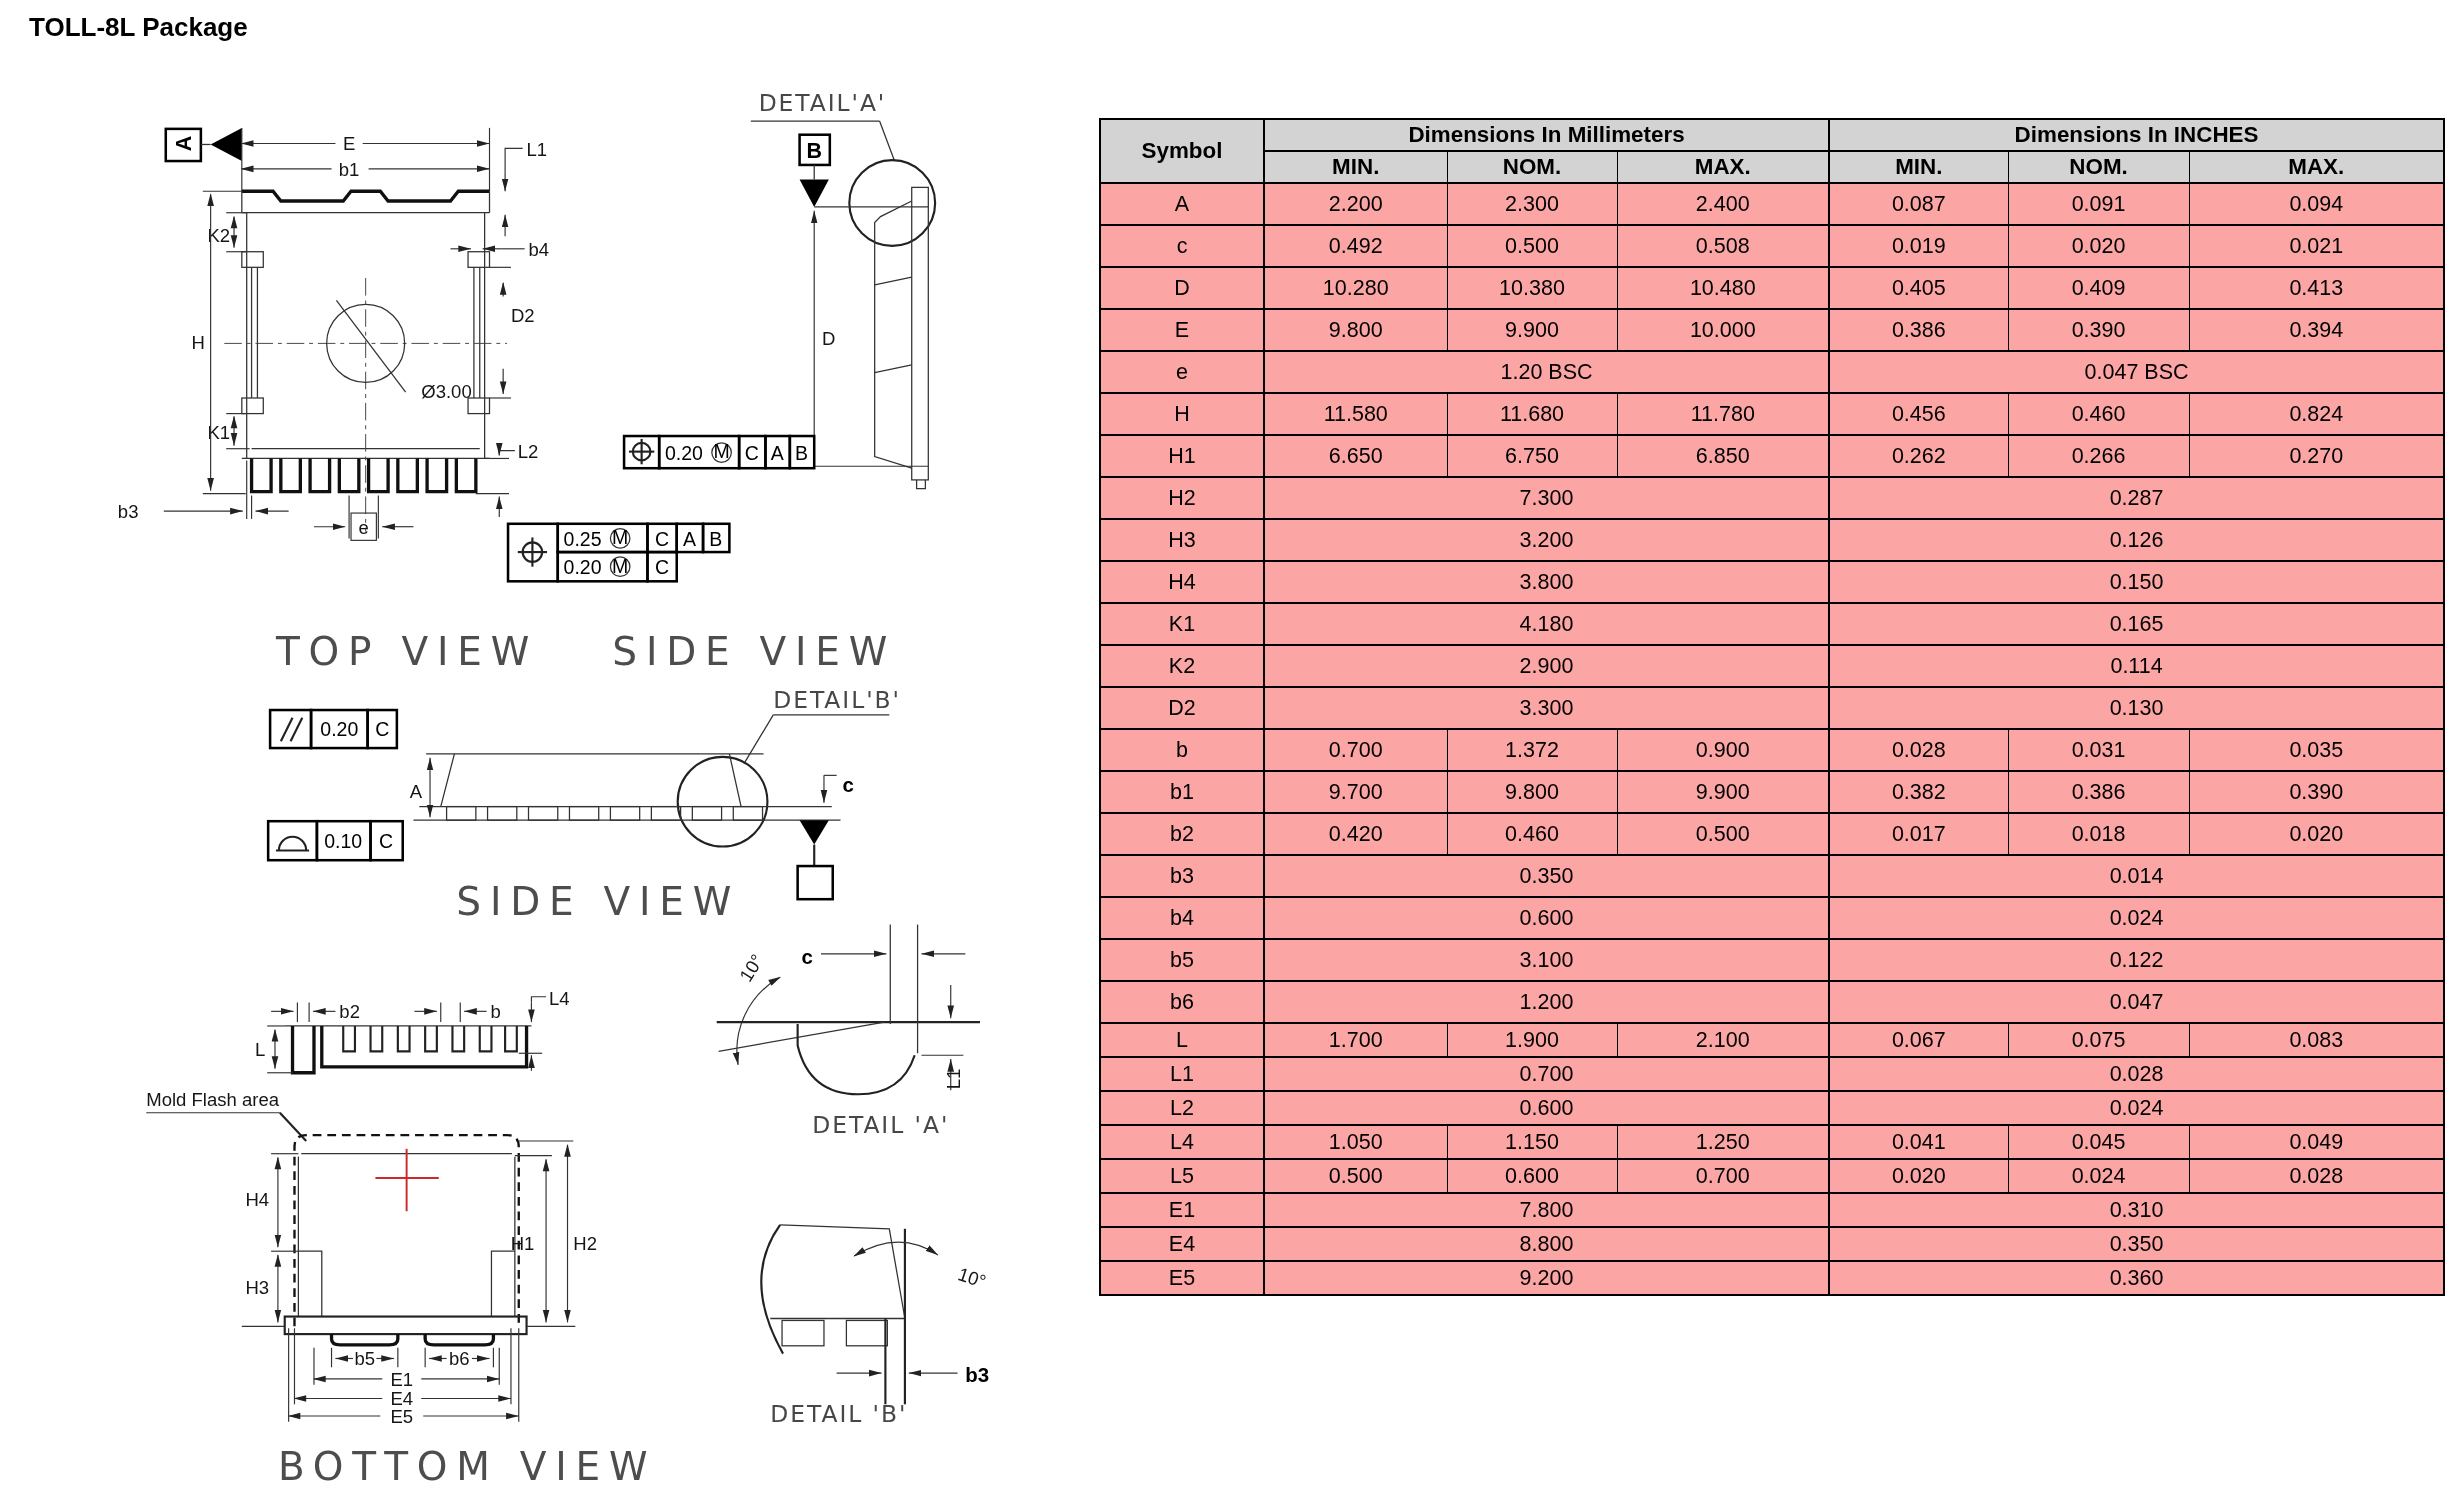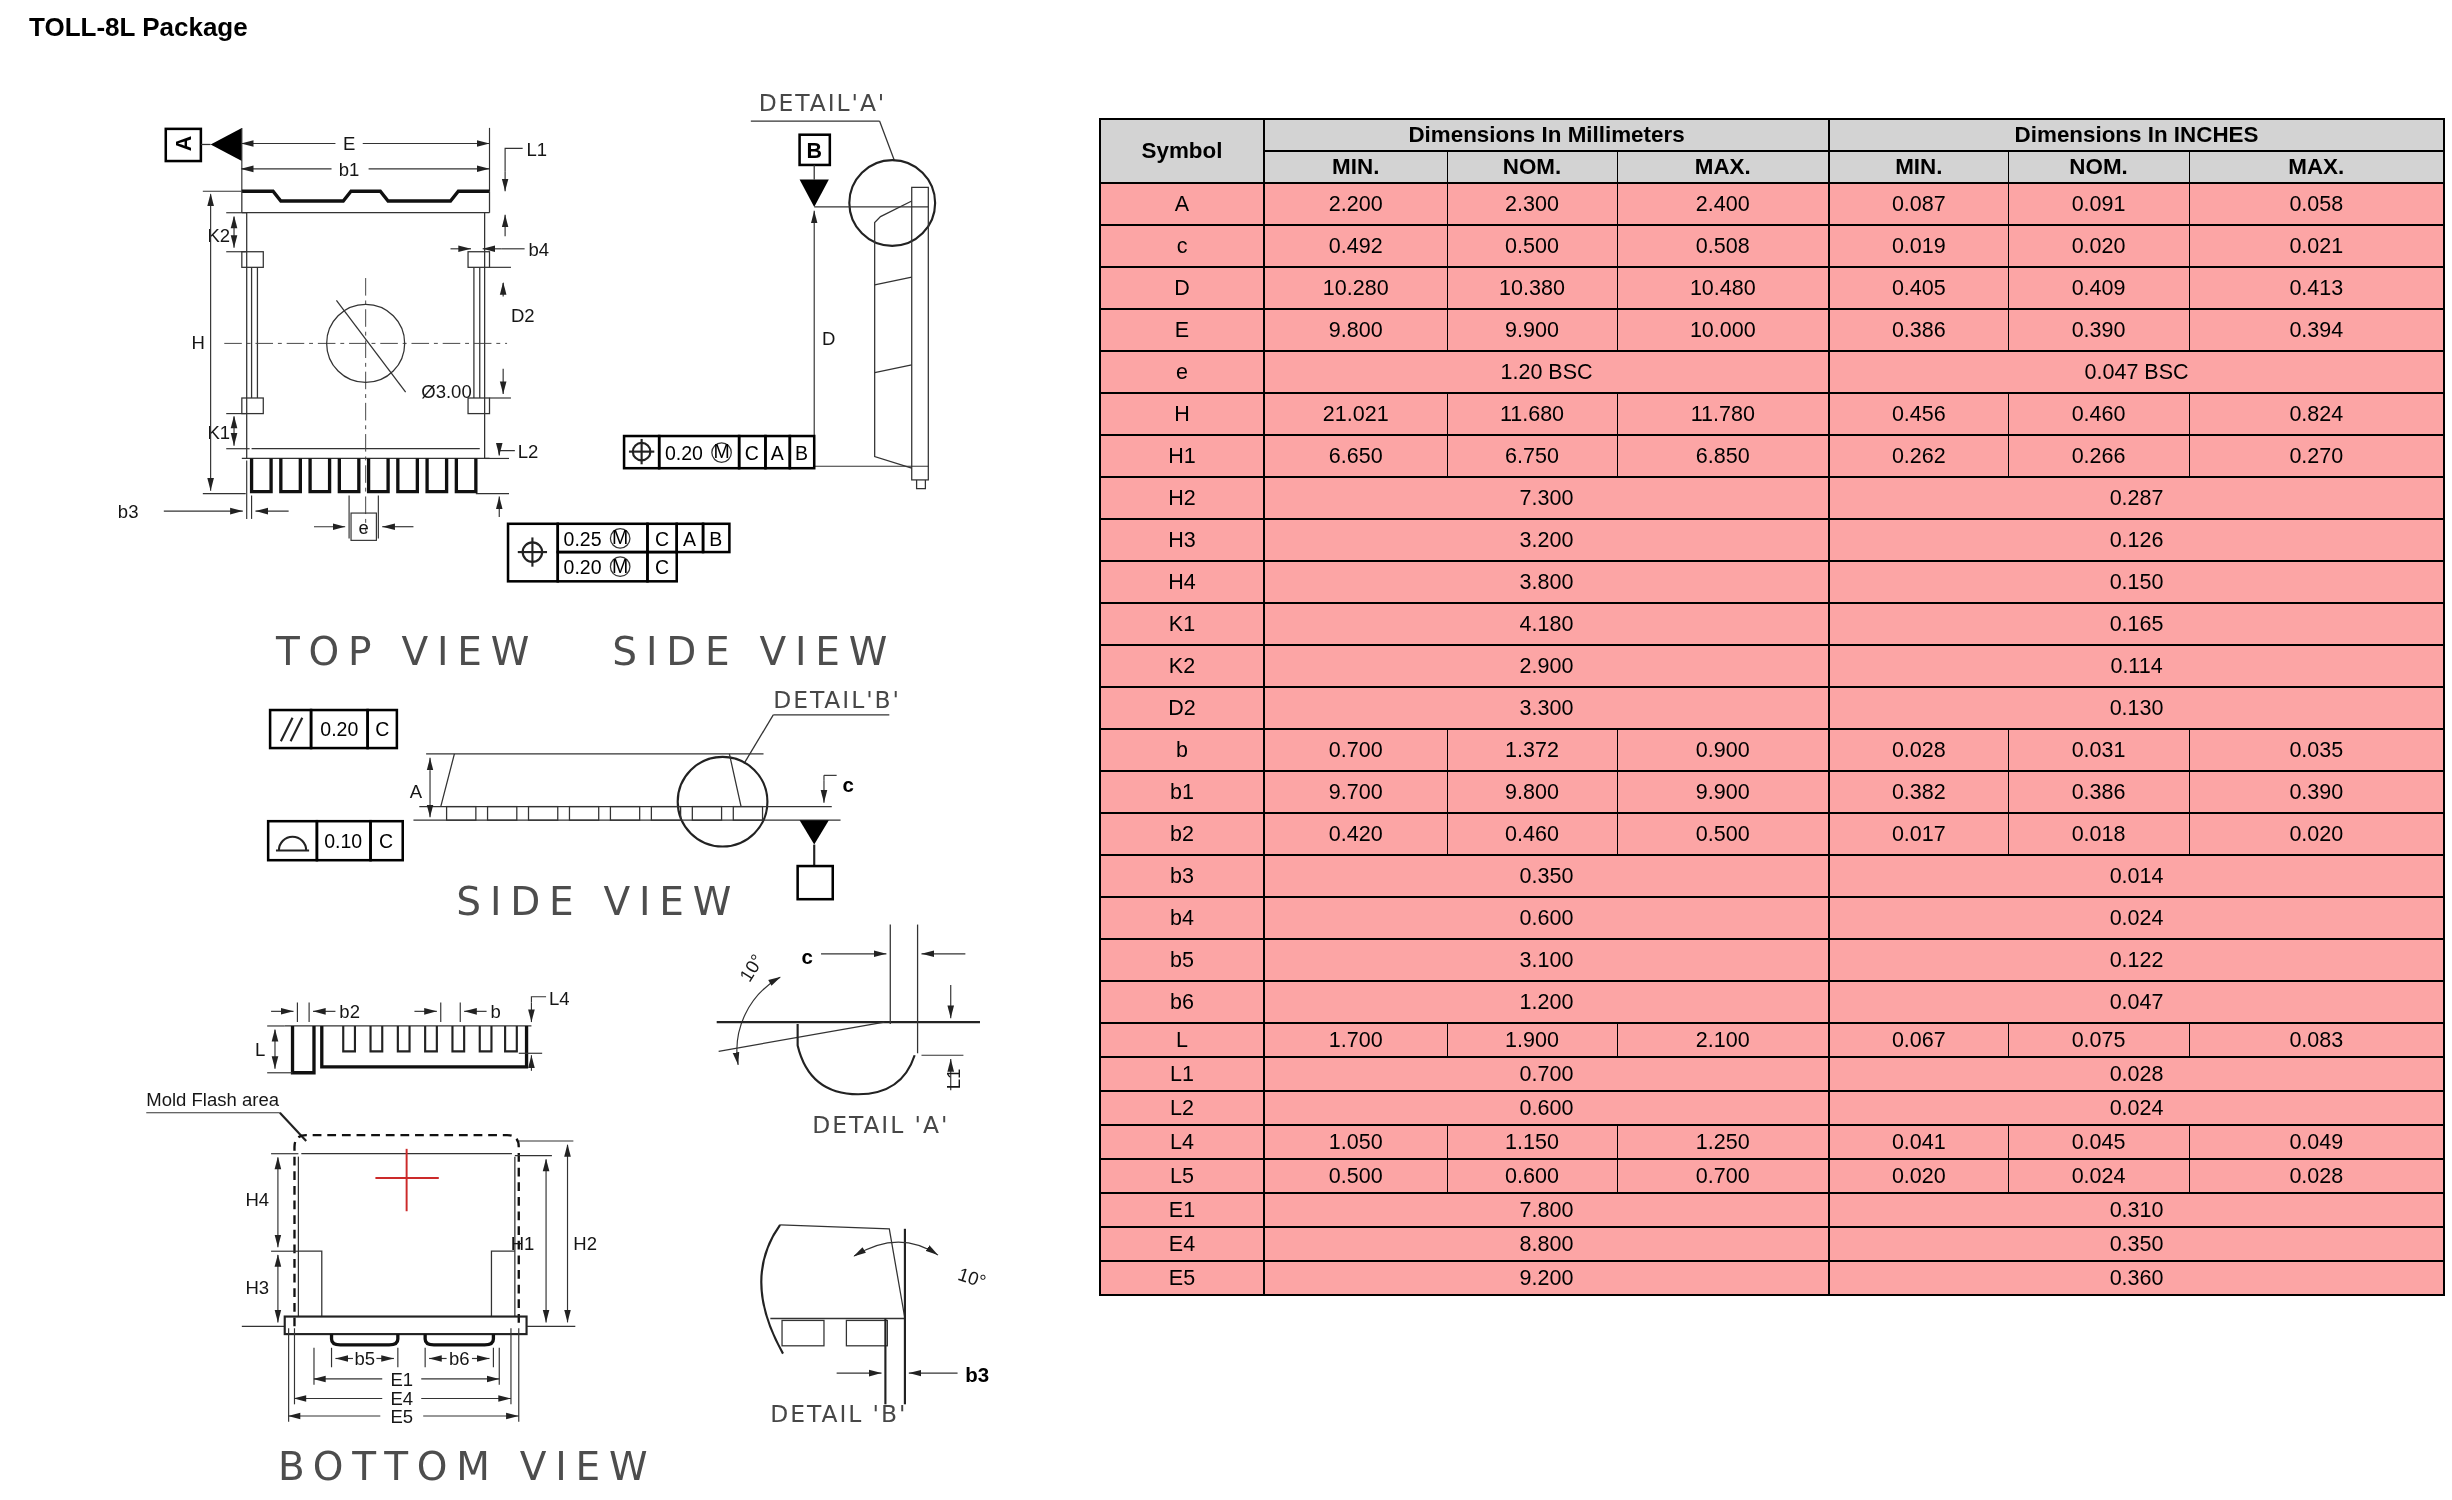--- a/index.html
+++ b/index.html
@@ -514,21 +514,21 @@
     </tr>
   </thead>
   <tbody>
       <tr class="row">
         <td>A</td>
         <td class="grp">2.200</td>
         <td>2.300</td>
         <td>2.400</td>
         <td class="grp">0.087</td>
         <td>0.091</td>
-        <td>0.058</td>
+        <td>0.094</td>
       </tr>
       <tr class="row">
         <td>c</td>
         <td class="grp">0.492</td>
         <td>0.500</td>
         <td>0.508</td>
         <td class="grp">0.019</td>
         <td>0.020</td>
         <td>0.021</td>
       </tr>
@@ -550,21 +550,21 @@
         <td>0.390</td>
         <td>0.394</td>
       </tr>
       <tr class="row">
         <td>e</td>
         <td colspan="3" class="grp">1.20 BSC</td>
         <td colspan="3" class="grp">0.047 BSC</td>
       </tr>
       <tr class="row">
         <td>H</td>
-        <td class="grp">21.021</td>
+        <td class="grp">11.580</td>
         <td>11.680</td>
         <td>11.780</td>
         <td class="grp">0.456</td>
         <td>0.460</td>
         <td>0.824</td>
       </tr>
       <tr class="row">
         <td>H1</td>
         <td class="grp">6.650</td>
         <td>6.750</td>

